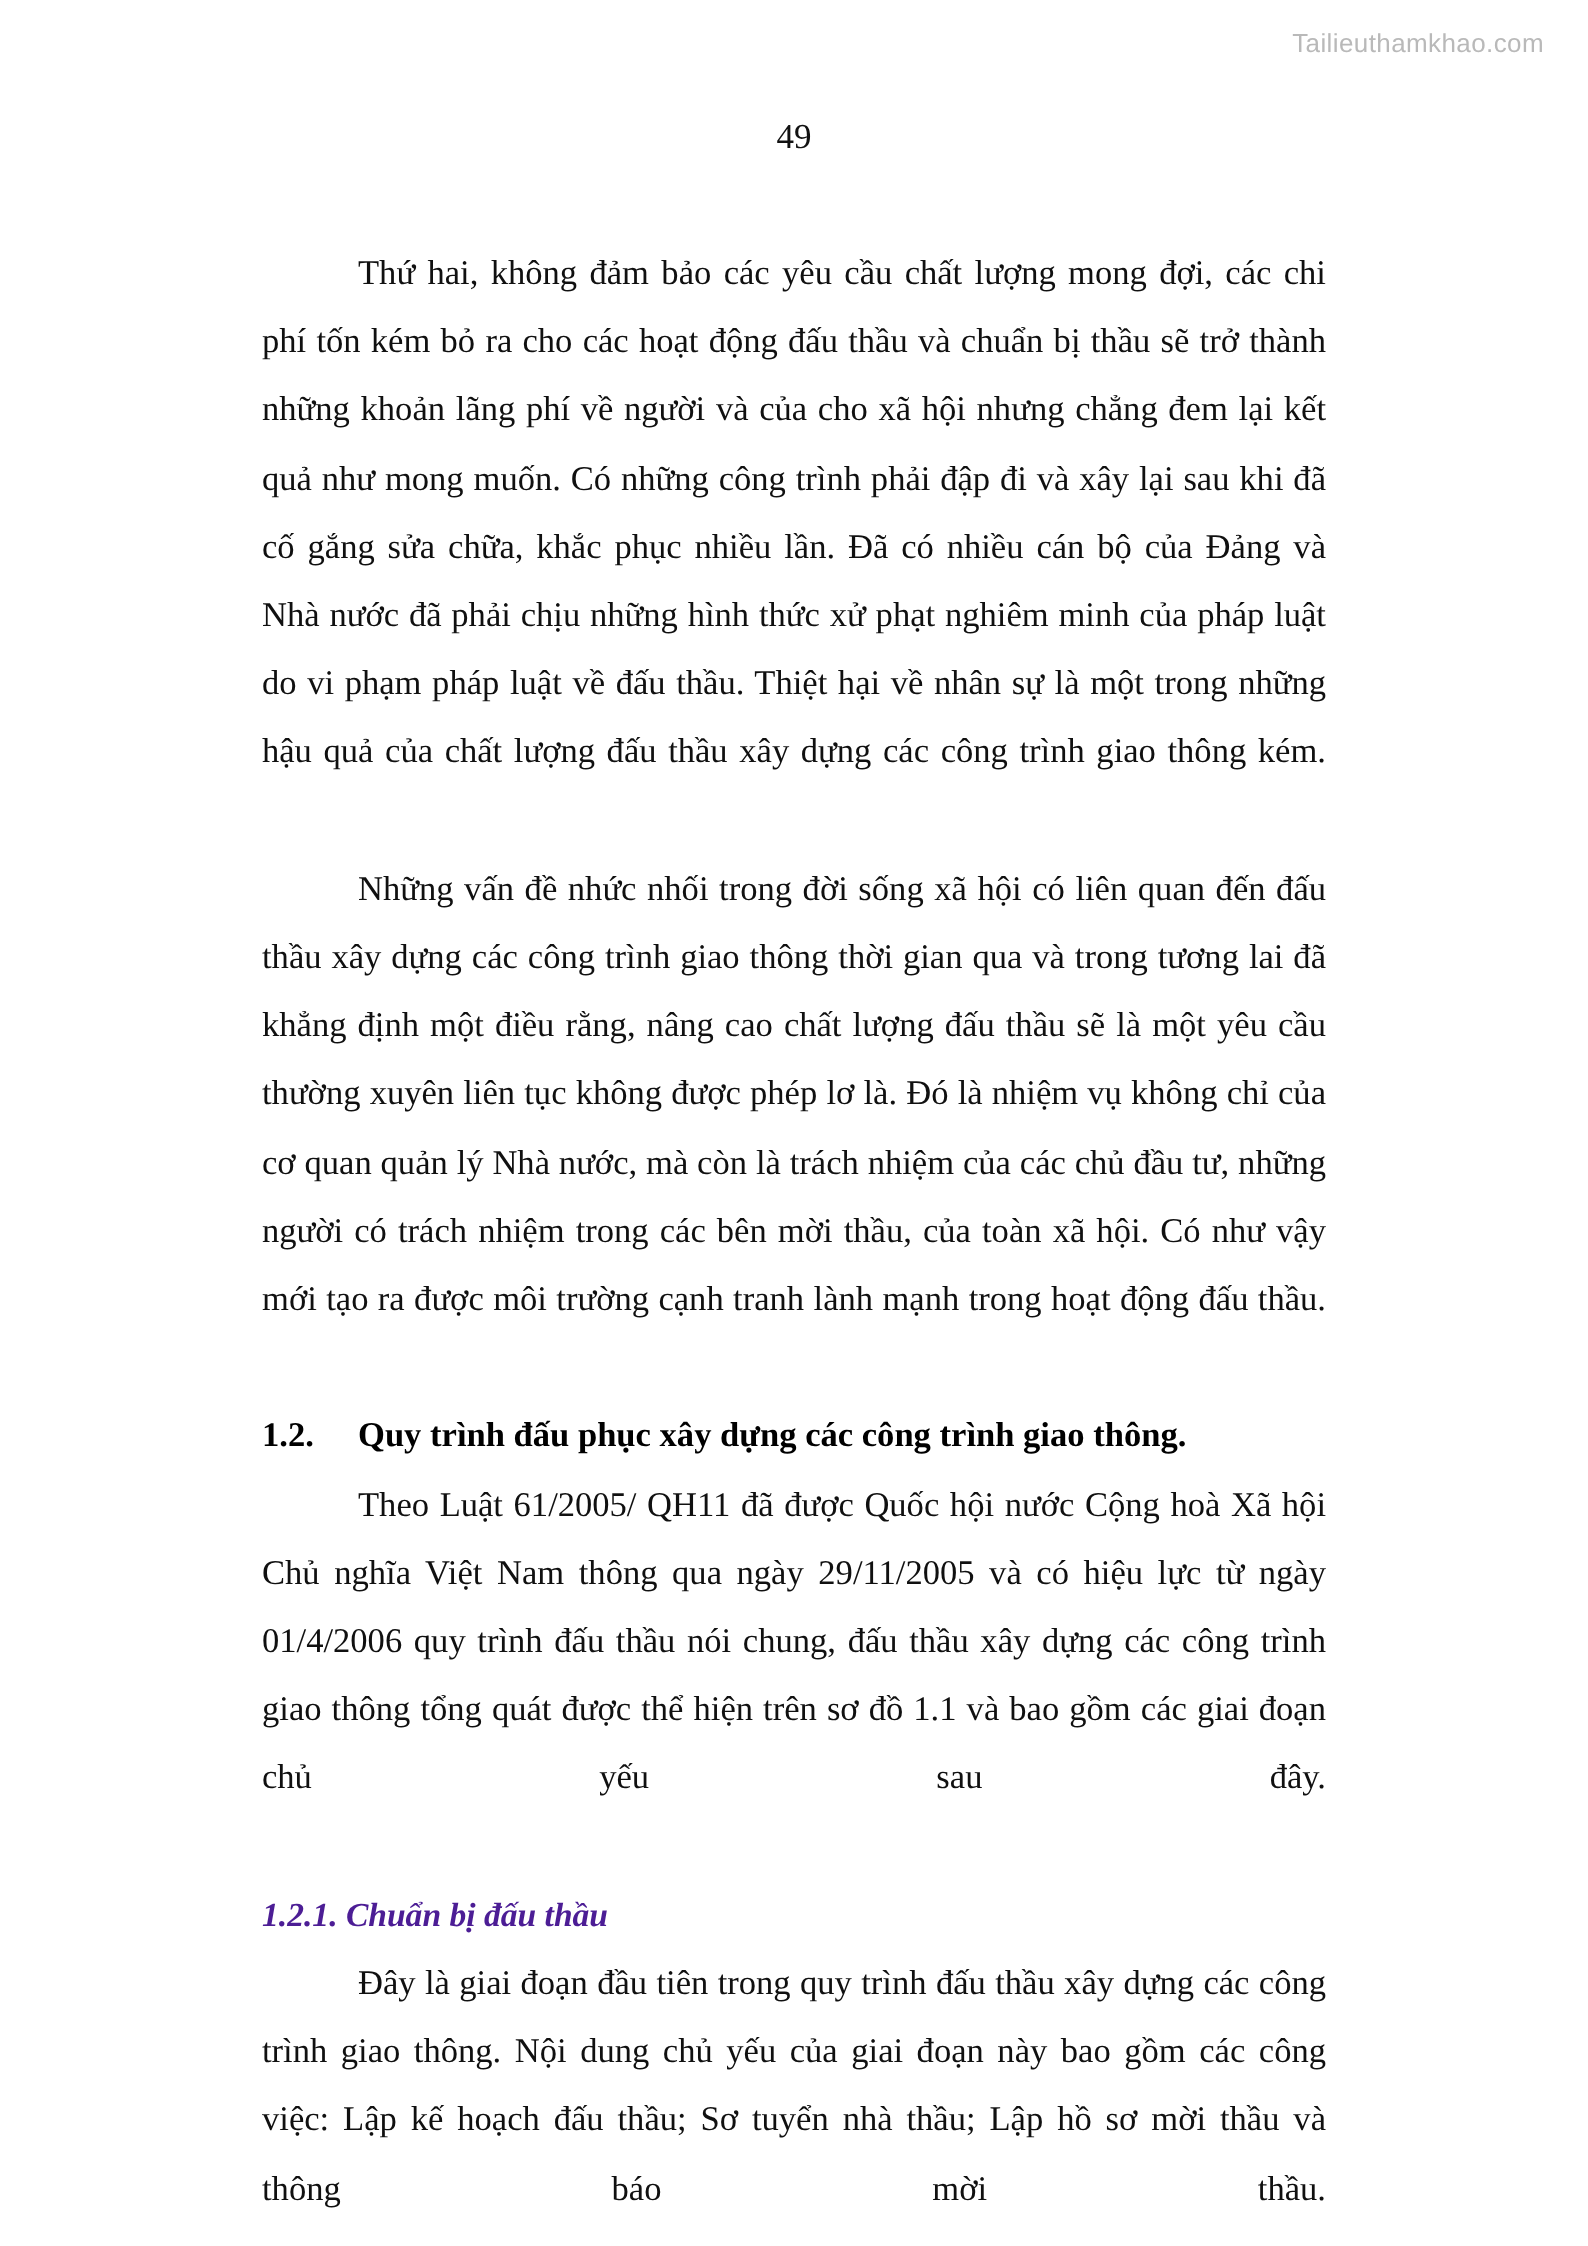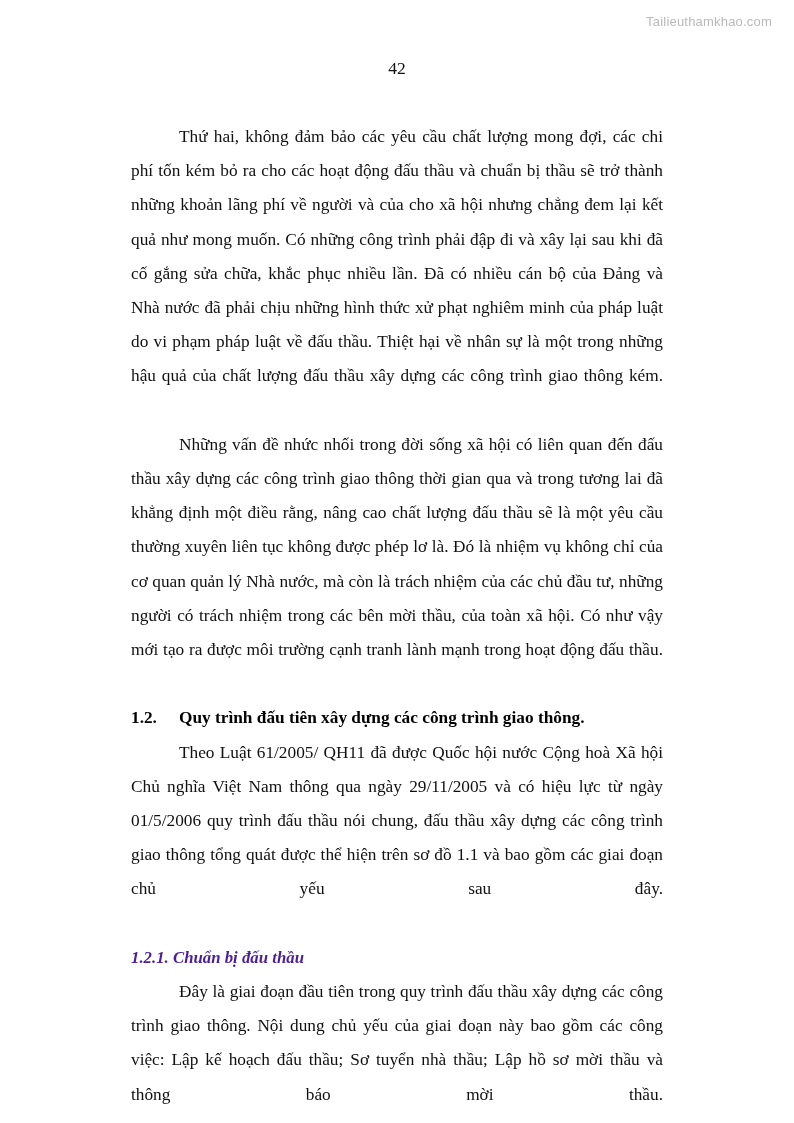--- a/index.html
+++ b/index.html
@@ -86,33 +86,33 @@
     width: 100%;
   }
 </style>
 </head>
 <body>
 
 <div id="page">
 
   <div id="watermark">Tailieuthamkhao.com</div>
 
-  <div id="page-number">42</div>
+  <div id="page-number">49</div>
 
   <div id="content">
 
 
     <p class="para indent">Thứ hai, không đảm bảo các yêu cầu chất lượng mong đợi, các chi phí tốn kém bỏ ra cho các hoạt động đấu thầu và chuẩn bị thầu sẽ trở thành những khoản lãng phí về người và của cho xã hội nhưng chẳng đem lại kết quả như mong muốn. Có những công trình phải đập đi và xây lại sau khi đã cố gắng sửa chữa, khắc phục nhiều lần. Đã có nhiều cán bộ của Đảng và Nhà nước đã phải chịu những hình thức xử phạt nghiêm minh của pháp luật do vi phạm pháp luật về đấu thầu. Thiệt hại về nhân sự là một trong những hậu quả của chất lượng đấu thầu xây dựng các công trình giao thông kém.</p>
 
     <p class="para indent">Những vấn đề nhức nhối trong đời sống xã hội có liên quan đến đấu thầu xây dựng các công trình giao thông thời gian qua và trong tương lai đã khẳng định một điều rằng, nâng cao chất lượng đấu thầu sẽ là một yêu cầu thường xuyên liên tục không được phép lơ là. Đó là nhiệm vụ không chỉ của cơ quan quản lý Nhà nước, mà còn là trách nhiệm của các chủ đầu tư, những người có trách nhiệm trong các bên mời thầu, của toàn xã hội. Có như vậy mới tạo ra được môi trường cạnh tranh lành mạnh trong hoạt động đấu thầu.</p>
 
     <h2 class="heading">
-      <span class="num">1.2.</span><span>Quy trình đấu tiên xây dựng các công trình giao thông.</span>
+      <span class="num">1.2.</span><span>Quy trình đấu phục xây dựng các công trình giao thông.</span>
     </h2>
 
-    <p class="para indent">Theo Luật 61/2005/ QH11 đã được Quốc hội nước Cộng hoà Xã hội Chủ nghĩa Việt Nam thông qua ngày 29/11/2005 và có hiệu lực từ ngày 01/5/2006 quy trình đấu thầu nói chung, đấu thầu xây dựng các công trình giao thông tổng quát được thể hiện trên sơ đồ 1.1 và bao gồm các giai đoạn chủ yếu sau đây.</p>
+    <p class="para indent">Theo Luật 61/2005/ QH11 đã được Quốc hội nước Cộng hoà Xã hội Chủ nghĩa Việt Nam thông qua ngày 29/11/2005 và có hiệu lực từ ngày 01/4/2006 quy trình đấu thầu nói chung, đấu thầu xây dựng các công trình giao thông tổng quát được thể hiện trên sơ đồ 1.1 và bao gồm các giai đoạn chủ yếu sau đây.</p>
 
     <h3 class="subheading">1.2.1. Chuẩn bị đấu thầu</h3>
 
     <p class="para indent">Đây là giai đoạn đầu tiên trong quy trình đấu thầu xây dựng các công trình giao thông. Nội dung chủ yếu của giai đoạn này bao gồm các công việc: Lập kế hoạch đấu thầu; Sơ tuyển nhà thầu; Lập hồ sơ mời thầu và thông báo mời thầu.</p>
 
   </div>
 </div>
 
 </body></html>

